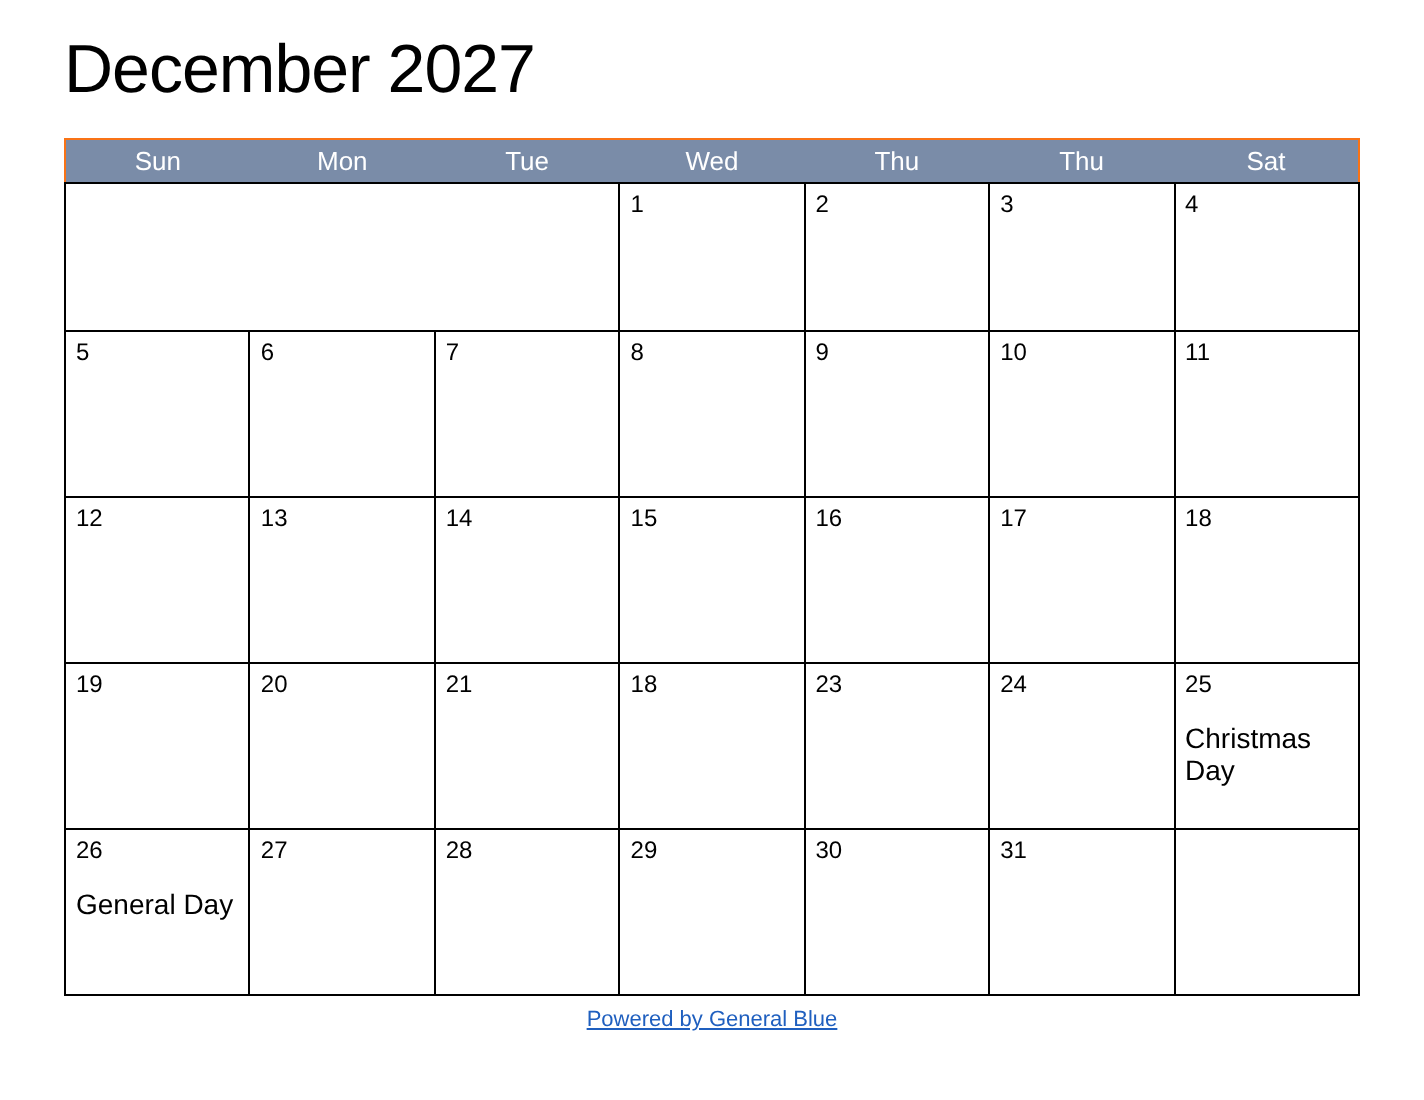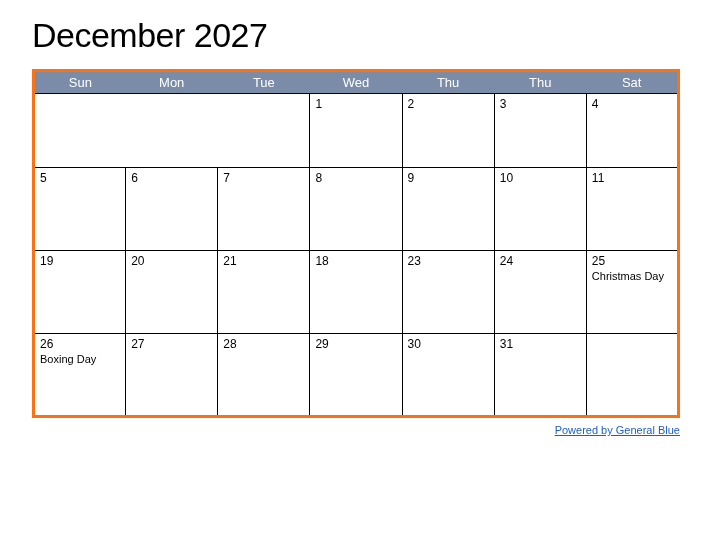--- a/index.html
+++ b/index.html
@@ -23,21 +23,21 @@
       letter-spacing: -0.5px;
     }
     .country {
       font-size: 17px;
       font-weight: 400;
       color: #000;
     }
     .calendar {
       width: 100%;
       border-collapse: collapse;
-      border: 3px solid #f97316;
+      border: 1px solid #f97316;
     }
     .calendar thead th {
       background: #7a8ca8;
       color: #fff;
       font-weight: 400;
       font-size: 13px;
       padding: 3px 4px;
       text-align: center;
       border: none;
     }
@@ -60,26 +60,26 @@
       border-left: 1px solid #000;
     }
     .calendar tbody tr td:last-child.empty {
       border-right: 1px solid #000;
     }
     .daynum {
       font-size: 12px;
       color: #000;
     }
     .event {
-      font-size: 11px;
-      color: #000;
-      margin-top: 2px;
+      font-size: 14px;
+      color: #000;
+      margin-top: 12px;
     }
     .footer {
-      text-align: right;
+      text-align: center;
       margin-top: 6px;
       font-size: 11px;
     }
     .footer-link {
       color: #1f5fbf;
       text-decoration: underline;
     }
   </style>
 </head>
 <body>
@@ -136,20 +136,43 @@
         </td>
         <td>
           <div class="daynum">10</div>
         </td>
         <td>
           <div class="daynum">11</div>
         </td>
       </tr>
       <tr>
         <td>
+          <div class="daynum">12</div>
+        </td>
+        <td>
+          <div class="daynum">13</div>
+        </td>
+        <td>
+          <div class="daynum">14</div>
+        </td>
+        <td>
+          <div class="daynum">15</div>
+        </td>
+        <td>
+          <div class="daynum">16</div>
+        </td>
+        <td>
+          <div class="daynum">17</div>
+        </td>
+        <td>
+          <div class="daynum">18</div>
+        </td>
+      </tr>
+      <tr>
+        <td>
           <div class="daynum">19</div>
         </td>
         <td>
           <div class="daynum">20</div>
         </td>
         <td>
           <div class="daynum">21</div>
         </td>
         <td>
           <div class="daynum">18</div>
@@ -161,21 +184,21 @@
           <div class="daynum">24</div>
         </td>
         <td>
           <div class="daynum">25</div>
           <div class="event">Christmas Day</div>
         </td>
       </tr>
       <tr>
         <td>
           <div class="daynum">26</div>
-          <div class="event">Boxing Day</div>
+          <div class="event">General Day</div>
         </td>
         <td>
           <div class="daynum">27</div>
         </td>
         <td>
           <div class="daynum">28</div>
         </td>
         <td>
           <div class="daynum">29</div>
         </td>

